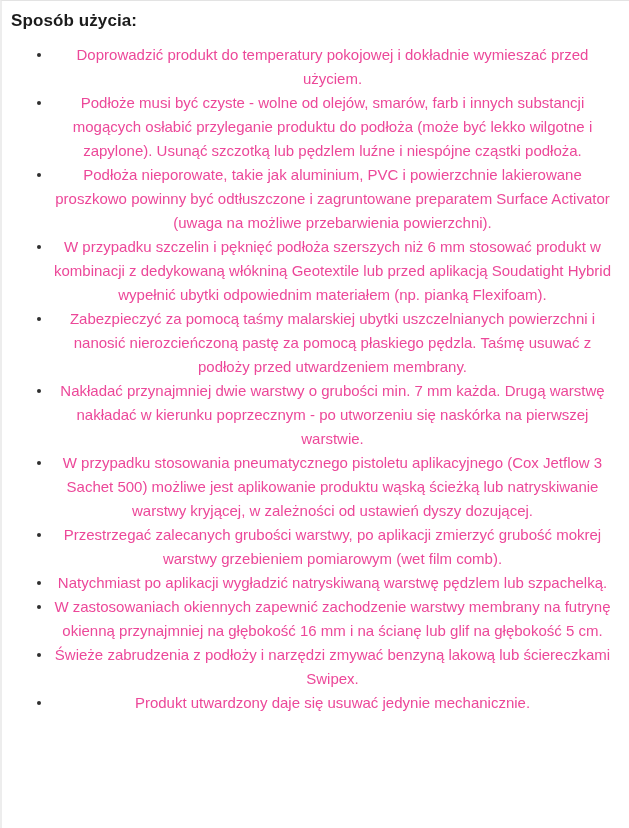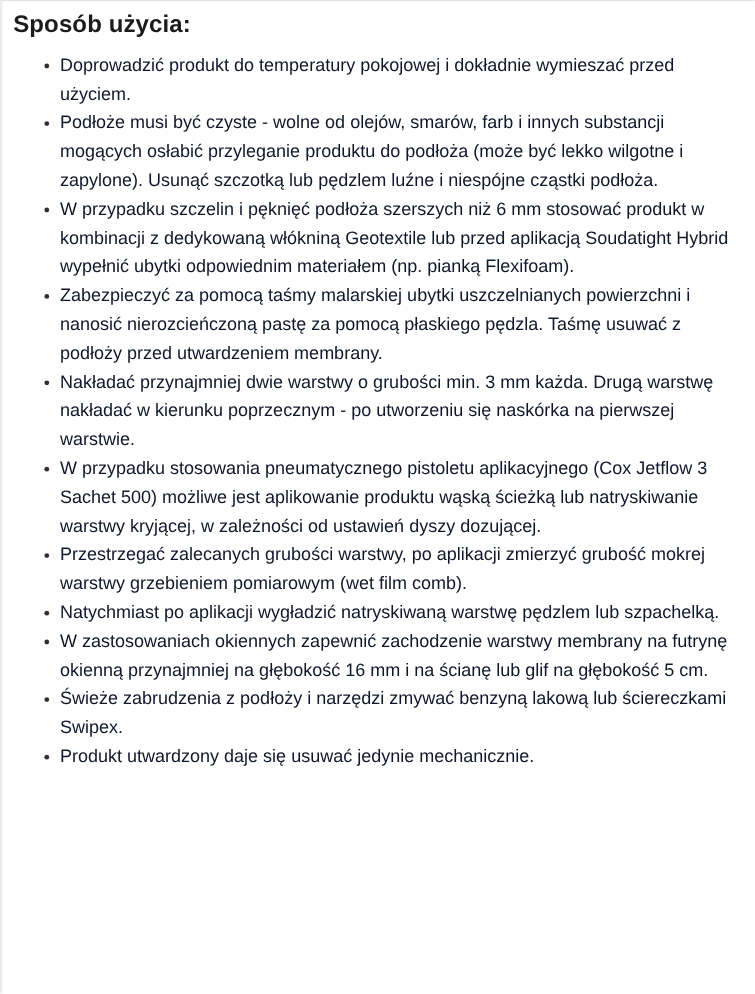--- a/index.html
+++ b/index.html
@@ -23,41 +23,41 @@
     height: 828px;
     background: #ffffff;
     border-top: 1px solid #e3e3e3;
     border-left: 2px solid #ededed;
     padding: 0;
   }
 
   #section-heading {
     margin: 0;
     padding: 10px 0 0 9px;
-    font-size: 20px;
+    font-size: 17px;
     font-weight: bold;
     line-height: 20px;
     color: #1b1b1b;
     letter-spacing: 0.1px;
   }
 
   #usage-list {
     list-style: none;
     margin: 0;
     padding: 12px 14px 0 0;
   }
 
   #usage-list li {
     position: relative;
     margin: 0 0 0 0;
     padding: 0 0 0 48px;
     font-size: 15px;
     line-height: 24px;
-    color: #0f172a;
-    text-align: left;
+    color: #ec4899;
+    text-align: center;
   }
 
   #usage-list li .bullet-marker {
     position: absolute;
     left: 35px;
     top: 10px;
     width: 4px;
     height: 4px;
     border-radius: 50%;
     background: #2f2f2f;
@@ -78,29 +78,33 @@
       <li>
         <span class="bullet-marker"></span>
         <span class="item-text">Doprowadzić produkt do temperatury pokojowej i dokładnie wymieszać przed użyciem.</span>
       </li>
       <li>
         <span class="bullet-marker"></span>
         <span class="item-text">Podłoże musi być czyste - wolne od olejów, smarów, farb i innych substancji mogących osłabić przyleganie produktu do podłoża (może być lekko wilgotne i zapylone). Usunąć szczotką lub pędzlem luźne i niespójne cząstki podłoża.</span>
       </li>
       <li>
         <span class="bullet-marker"></span>
+        <span class="item-text">Podłoża nieporowate, takie jak aluminium, PVC i powierzchnie lakierowane proszkowo powinny być odtłuszczone i zagruntowane preparatem Surface Activator (uwaga na możliwe przebarwienia powierzchni).</span>
+      </li>
+      <li>
+        <span class="bullet-marker"></span>
         <span class="item-text">W przypadku szczelin i pęknięć podłoża szerszych niż 6 mm stosować produkt w kombinacji z dedykowaną włókniną Geotextile lub przed aplikacją Soudatight Hybrid wypełnić ubytki odpowiednim materiałem (np. pianką Flexifoam).</span>
       </li>
       <li>
         <span class="bullet-marker"></span>
         <span class="item-text">Zabezpieczyć za pomocą taśmy malarskiej ubytki uszczelnianych powierzchni i nanosić nierozcieńczoną pastę za pomocą płaskiego pędzla. Taśmę usuwać z podłoży przed utwardzeniem membrany.</span>
       </li>
       <li>
         <span class="bullet-marker"></span>
-        <span class="item-text">Nakładać przynajmniej dwie warstwy o grubości min. 3 mm każda. Drugą warstwę nakładać w kierunku poprzecznym - po utworzeniu się naskórka na pierwszej warstwie.</span>
+        <span class="item-text">Nakładać przynajmniej dwie warstwy o grubości min. 7 mm każda. Drugą warstwę nakładać w kierunku poprzecznym - po utworzeniu się naskórka na pierwszej warstwie.</span>
       </li>
       <li>
         <span class="bullet-marker"></span>
         <span class="item-text">W przypadku stosowania pneumatycznego pistoletu aplikacyjnego (Cox Jetflow 3 Sachet 500) możliwe jest aplikowanie produktu wąską ścieżką lub natryskiwanie warstwy kryjącej, w zależności od ustawień dyszy dozującej.</span>
       </li>
       <li>
         <span class="bullet-marker"></span>
         <span class="item-text">Przestrzegać zalecanych grubości warstwy, po aplikacji zmierzyć grubość mokrej warstwy grzebieniem pomiarowym (wet film comb).</span>
       </li>
       <li>

